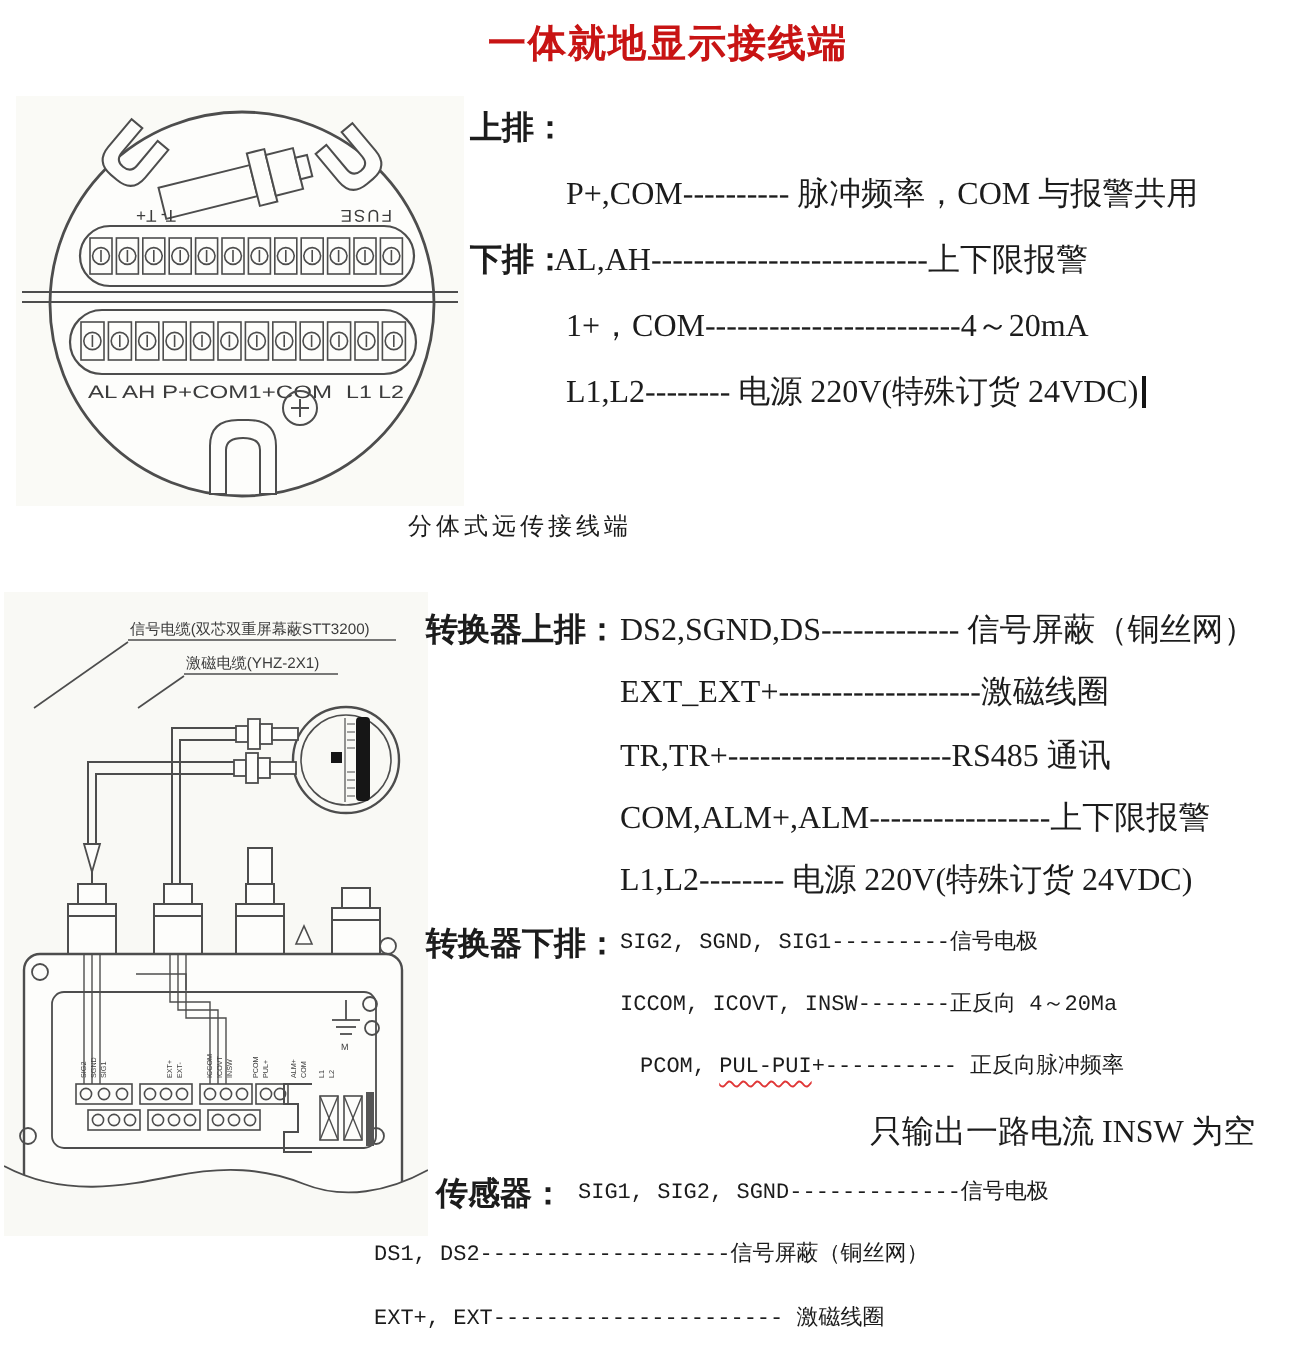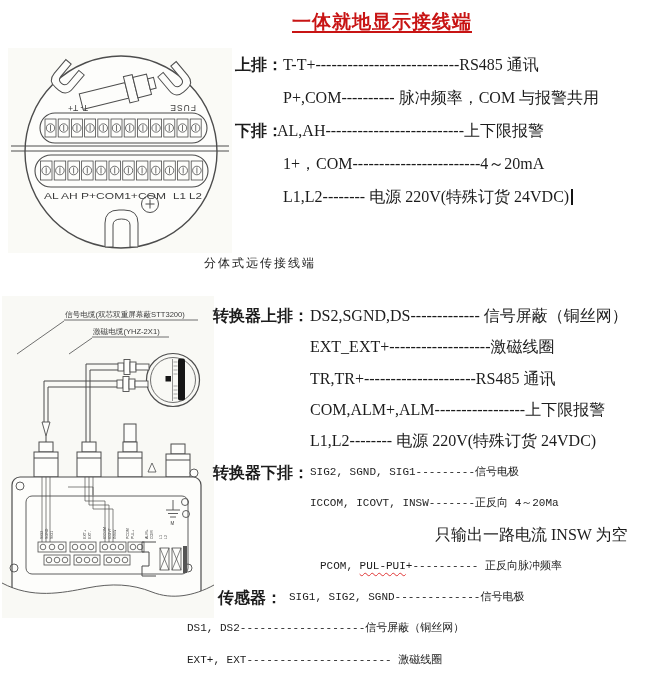--- a/index.html
+++ b/index.html
@@ -2,22 +2,22 @@
 <html><head>
 <meta charset="utf-8">
 <style>
   html,body{margin:0;padding:0;}
   body{
     width:648px;height:684px;position:relative;background:#ffffff;
     font-family:"Liberation Serif","DejaVu Serif",serif;color:#1c1c1c;overflow:hidden;
   }
   .title{
     position:absolute;left:244px;top:9px;font-size:19px;font-weight:bold;
-    color:#c81414;letter-spacing:1px;text-decoration:underline;
-    text-decoration-thickness:2px;text-underline-offset:3px;white-space:nowrap;margin-left:48px;
+    color:#c81414;letter-spacing:1px;
+    text-decoration-thickness:2px;text-underline-offset:3px;white-space:nowrap;
   }
   .sec2-title{
     position:absolute;left:204px;top:255px;font-size:12px;letter-spacing:2px;
     font-weight:500;white-space:nowrap;
   }
   .paper{position:absolute;}
   
   .top-block{position:absolute;left:235px;top:48px;width:413px;font-size:16px;}
   .top-block .row{position:relative;height:33px;line-height:33px;white-space:nowrap;}
   .bot-block{position:absolute;left:185px;top:300px;width:463px;font-size:16px;}
@@ -154,21 +154,20 @@
   </g>
 
   <g transform="translate(97,161) rotate(180 16.5 19)">
     <path class="fillp" stroke-width="1" d="M0,0 L0,24 Q0,37 14,37 L19,37 Q33,37 33,24 L33,0 L25,0 L25,22 Q25,28 16.5,28 Q8,28 8,22 L8,0 Z"></path>
   </g>
 </svg>
 
 <div class="top-block">
   <div class="row">
     <span class="lbl" style="left:0">上排：</span>
-    <span class="content" style="left:48px">T-T+---------------------------RS485 通讯</span>
   </div>
   <div class="row">
     <span class="content" style="left:48px">P+,COM---------- 脉冲频率，COM 与报警共用</span>
   </div>
   <div class="row">
     <span class="lbl" style="left:0">下排：</span>
     <span class="content" style="left:42px">AL,AH--------------------------上下限报警</span>
   </div>
   <div class="row">
     <span class="content" style="left:48px">1+，COM------------------------4～20mA</span>
@@ -360,28 +359,28 @@
     <span class="content" style="left:125px">L1,L2-------- 电源 220V(特殊订货 24VDC)</span>
   </div>
   <div class="row">
     <span class="lbl" style="left:28px">转换器下排：</span>
     <span class="content mono" style="left:125px">SIG2, SGND, SIG1---------信号电极</span>
   </div>
   <div class="row">
     <span class="content mono" style="left:125px">ICCOM, ICOVT, INSW-------正反向 4～20Ma</span>
   </div>
   <div class="row">
-    <span class="content" style="left:250px">只输出一路电流 INSW 为空</span>
-  </div>
-  <div class="row">
     <span class="content mono" style="left:135px">
       <span>PCOM, </span><span class="wavy">PUL-PUI</span><span>+---------- 正反向脉冲频率</span>
     </span>
   </div>
   <div class="row">
+    <span class="content" style="left:250px">只输出一路电流 INSW 为空</span>
+  </div>
+  <div class="row">
     <span class="lbl" style="left:33px">传感器：</span>
     <span class="content mono" style="left:104px">SIG1, SIG2, SGND-------------信号电极</span>
   </div>
   <div class="row">
     <span class="content mono" style="left:2px">DS1, DS2-------------------信号屏蔽（铜丝网）</span>
   </div>
   <div class="row">
     <span class="content mono" style="left:2px">EXT+, EXT----------------------  激磁线圈</span>
   </div>
 </div>

